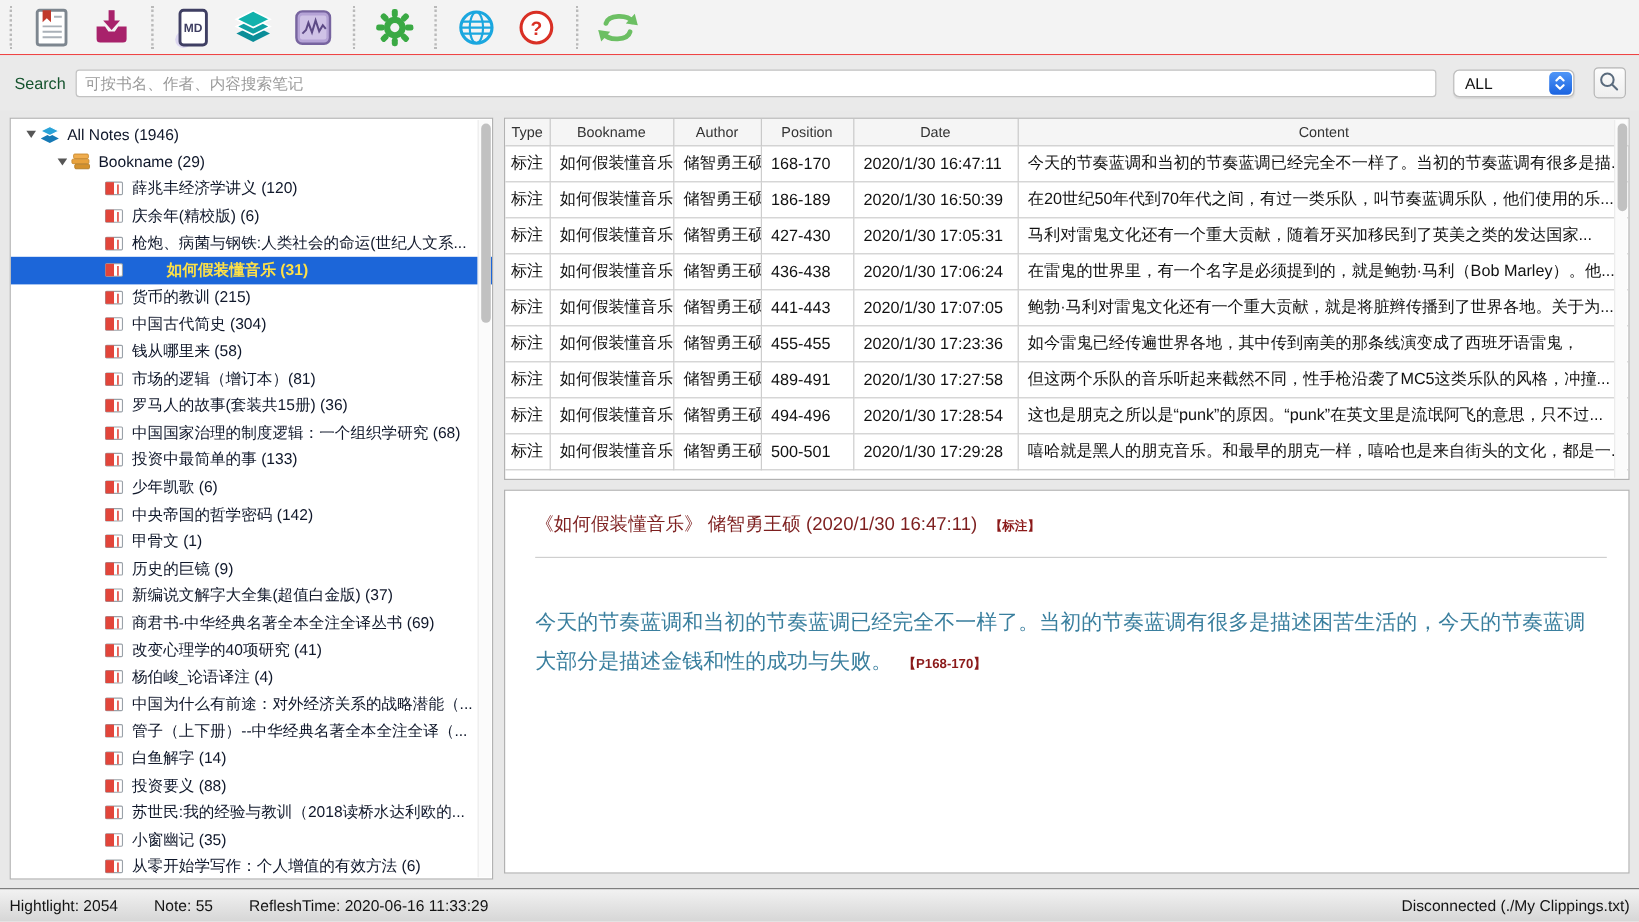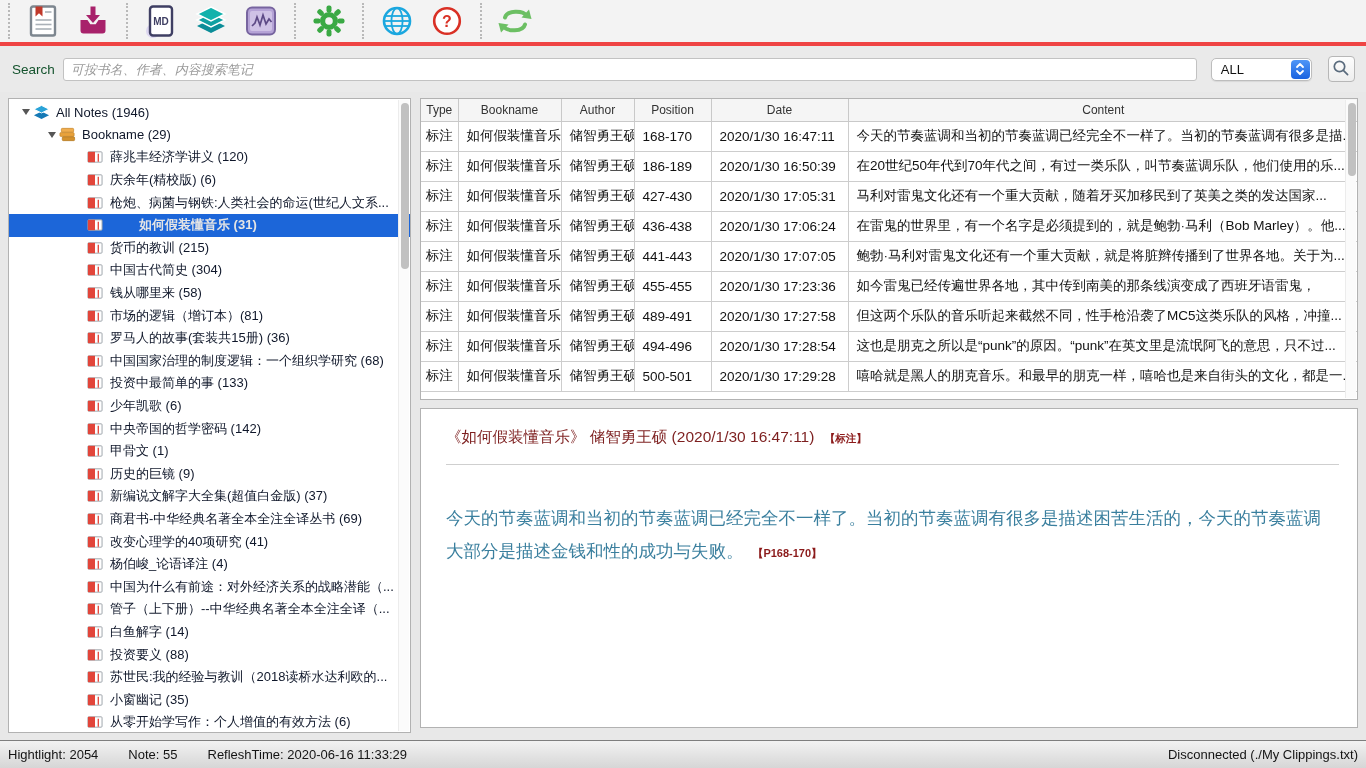--- a/index.html
+++ b/index.html
@@ -5,36 +5,36 @@
   * { box-sizing: border-box; }
   html,body { margin:0; padding:0; }
   body {
     width:1366px; height:768px; overflow:hidden; position:relative;
     font-family:"Liberation Sans", sans-serif; background:#e8e8e8; font-size:13px; color:#1a1a1a;
   }
 
   
   .toolbar {
     position:absolute; left:0; top:0; width:1366px; height:46px;
-    background:#f3f3f3; border-bottom:4px solid #ef4444;
+    background:#f3f3f3; border-bottom:1px solid #ef4444;
     display:flex; align-items:center;
   }
   .tb-sep { width:0; height:36px; border-left:2px dotted #b9b9b9; margin:0 8px; }
   .tb-btn { width:42px; height:42px; display:flex; align-items:center; justify-content:center; margin:0 4px; }
   .tb-btn svg { display:block; }
 
   
   .searchrow {
     position:absolute; left:0; top:46px; width:1366px; height:46px;
     background:#eaeaea; display:flex; align-items:center;
   }
   .search-label { margin-left:12px; color:#14532d; font-size:13.5px; }
   .search-input {
     margin-left:8px; width:1134px; height:23px; border:1px solid #c2c2c2; border-radius:3px;
-    background:#fff; padding:0 7px; font-size:13px; font-family:"Liberation Sans",sans-serif; color:#222; outline:none;font-style:italic;
+    background:#fff; padding:0 7px; font-size:13px; font-family:"Liberation Sans",sans-serif; color:#222; outline:none;
   }
   .search-input::placeholder { color:#9a9a9a; }
   .filter-select {
     margin-left:14px; width:101px; height:23px; background:#fff; border:1px solid #bdbdbd;
     border-radius:5px; display:flex; align-items:center; position:relative; cursor:default;
     box-shadow:0 1px 1px rgba(0,0,0,.08);
   }
   .filter-select .val { padding-left:9px; font-size:13px; color:#111; }
   .filter-select .stepper {
     position:absolute; right:1px; top:1px; bottom:1px; width:19px; border-radius:4px;
@@ -55,21 +55,21 @@
   .tree { padding-top:2px; }
   .tree-item { height:22.6px; display:flex; align-items:center; white-space:nowrap; overflow:hidden; cursor:default; }
   .tree-item.lvl0 { padding-left:10px; }
   .tree-item.lvl1 { padding-left:36px; }
   .tree-item.lvl2 { padding-left:64px; }
   .disc { width:14px; display:inline-flex; justify-content:center; align-items:center; flex:none; }
   .disc.show::before { content:""; width:0; height:0; border-left:4.5px solid transparent; border-right:4.5px solid transparent; border-top:6px solid #565656; display:block; }
   .ticon { width:20px; flex:none; display:inline-flex; align-items:center; }
   .tlabel { font-size:13px; color:#0f172a; margin-left:3px; }
   .tree-item.selected { background:#1c66d9; }
-  .tree-item.selected .tlabel { color:#e5e5e5; font-weight:bold;margin-left:32px; }
+  .tree-item.selected .tlabel { color:#fde047; font-weight:bold;margin-left:32px; }
 
   
   .sb-track { position:absolute; top:1px; bottom:1px; right:1px; width:11px; background:#fbfbfb; border-left:1px solid #ececec; }
   .sb-thumb { position:absolute; left:1.5px; width:8px; background:#c1c1c1; border-radius:4px; }
 
   
   table.notes { border-collapse:collapse; table-layout:fixed; width:937px; }
   .notes th {
     height:22px; background:#f5f5f5; border:1px solid #c9c9c9; border-top:none;
     font-size:12px; font-weight:normal; color:#333; text-align:center; padding:0;

